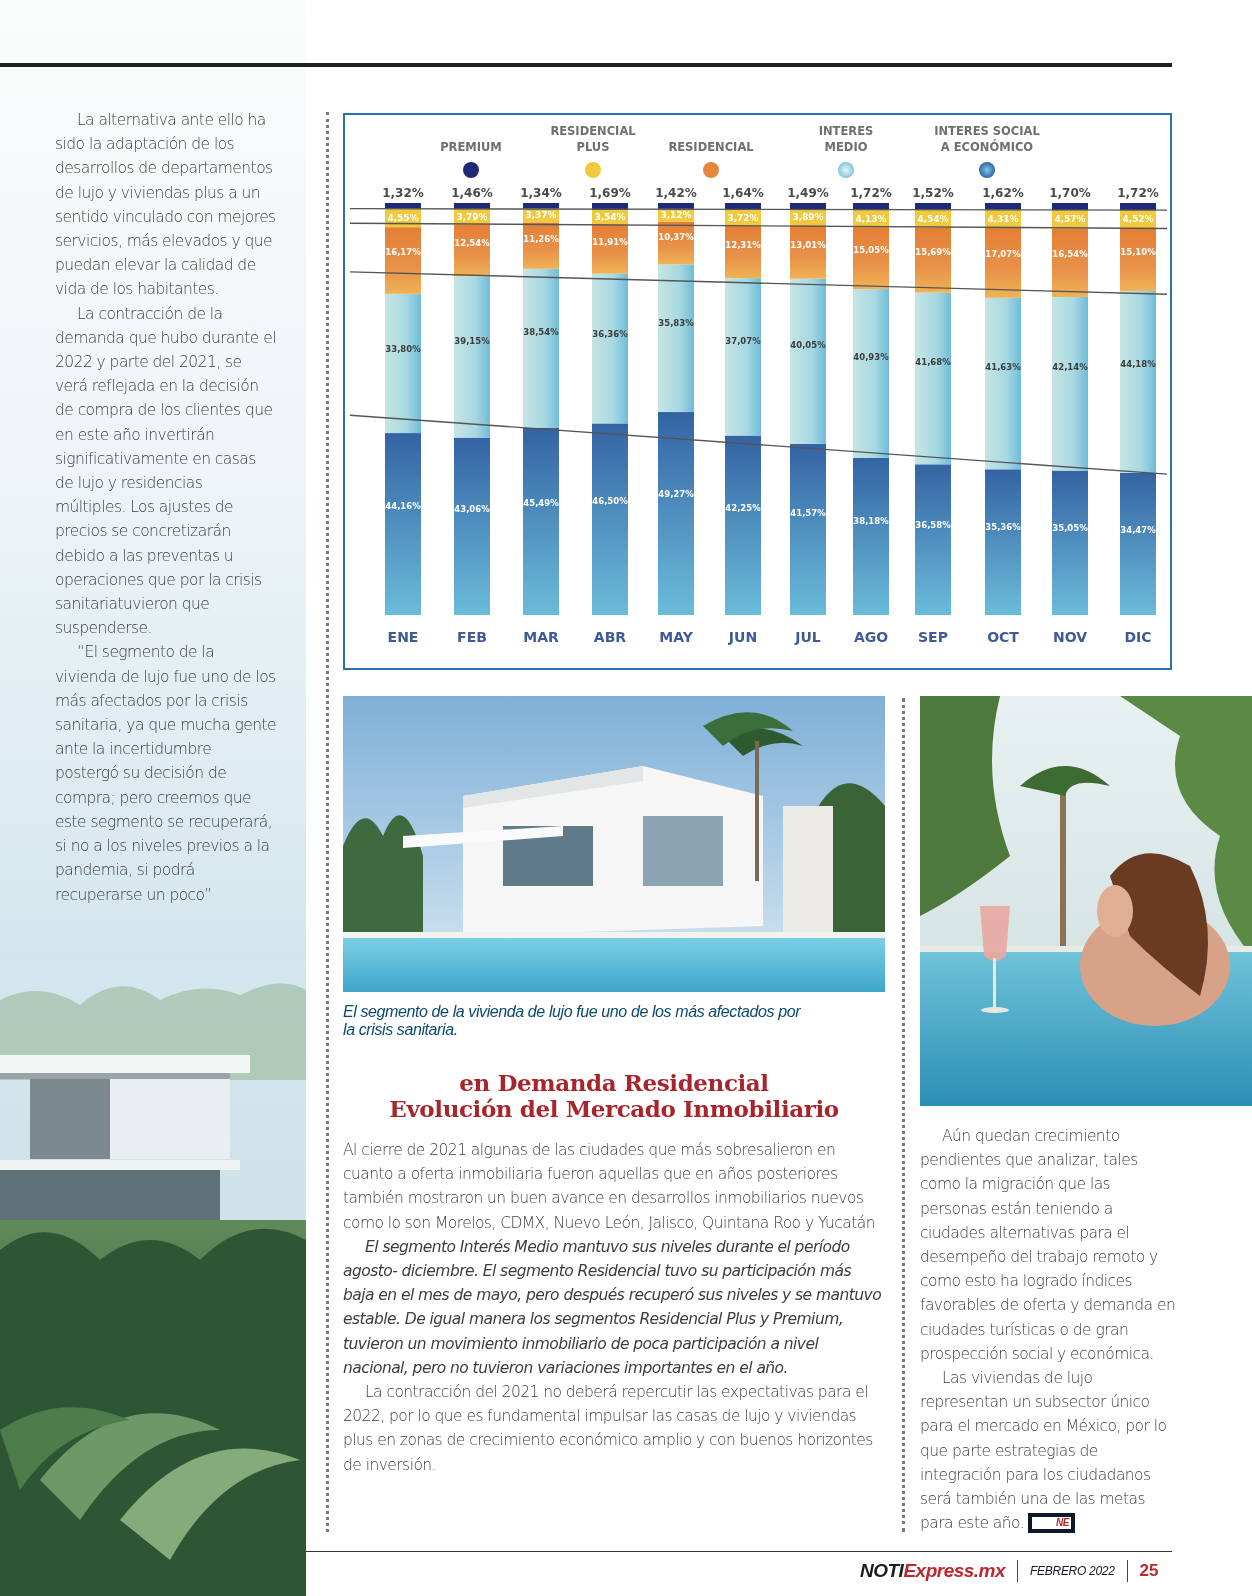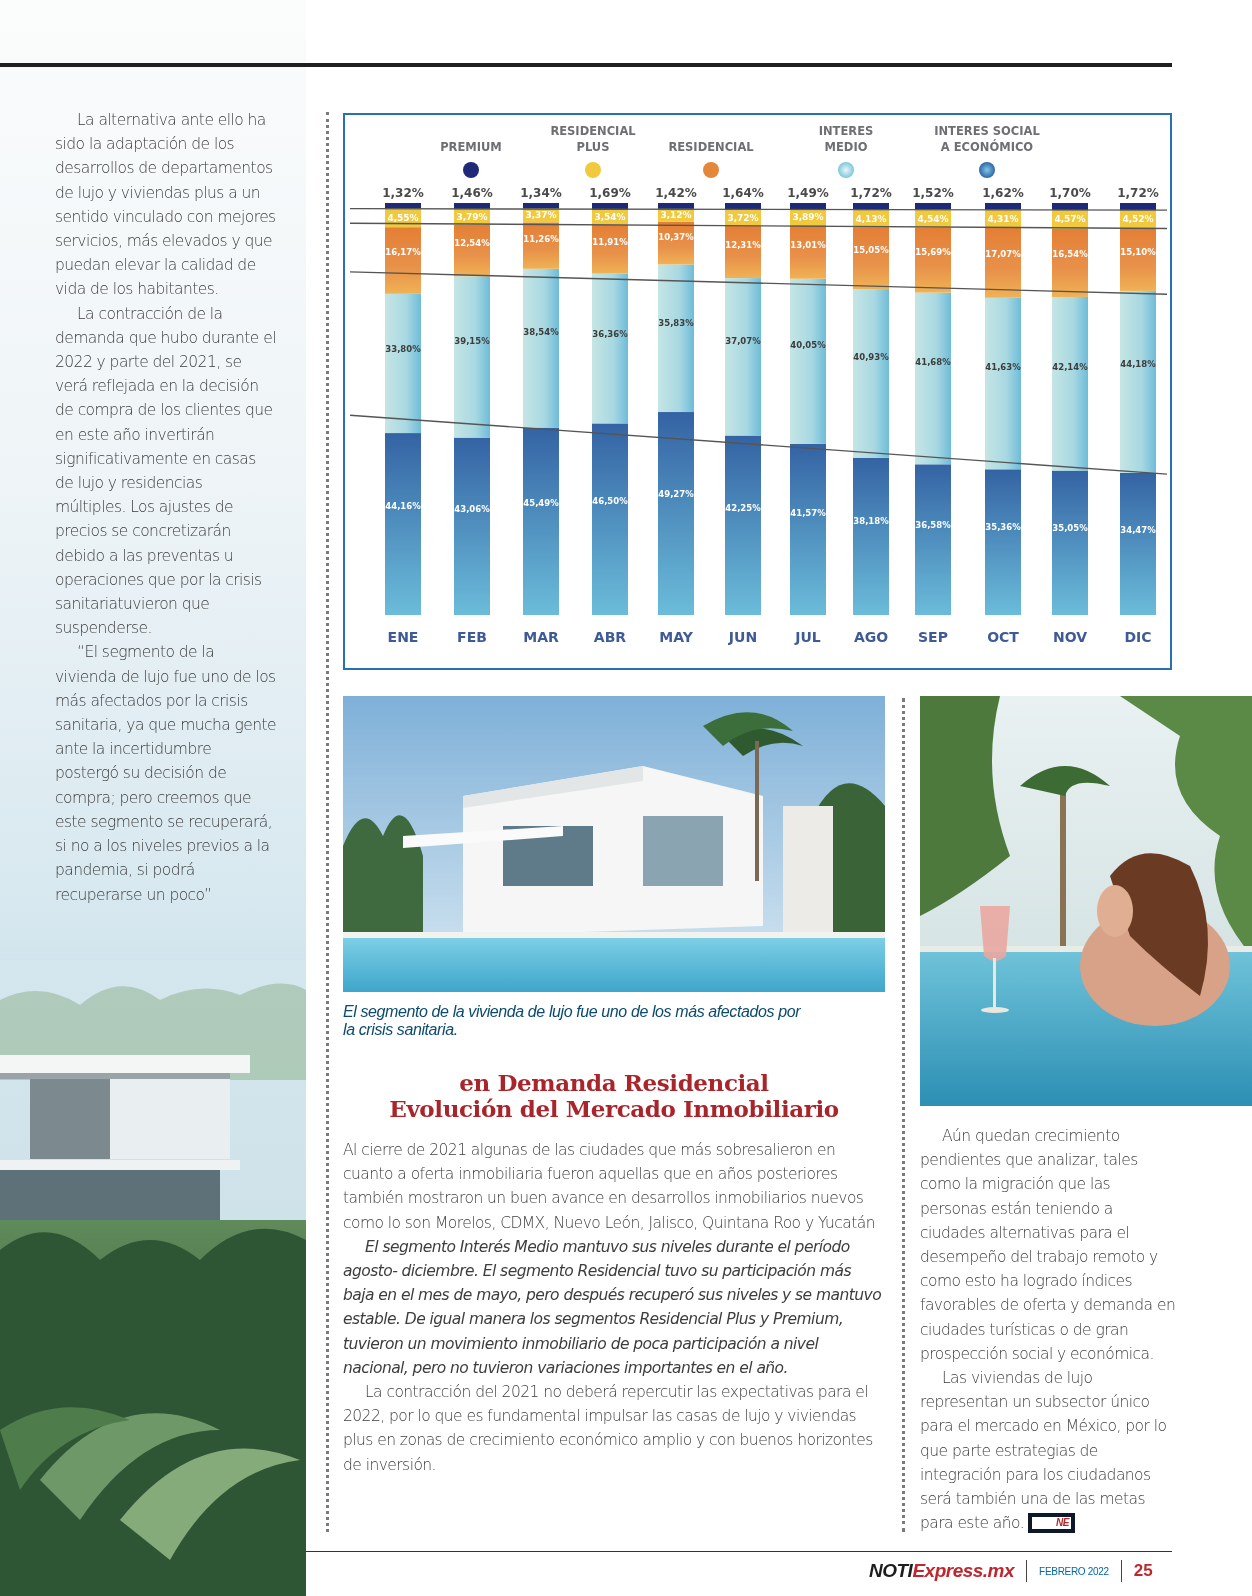--- a/index.html
+++ b/index.html
@@ -34,26 +34,26 @@
   .body-text { position: absolute; left: 343px; top: 1124px; width: 540px; font-size: 15.5px; line-height: 24.2px; color: #3d3d3d; letter-spacing: -0.55px; font-weight: 300; margin-top: 14px; }
   .body-text p.ind { text-indent: 22px; }
   .body-text p.it { font-style: italic; }
 
   .side-text { position: absolute; left: 920px; top: 1124px; width: 256px; font-size: 15.5px; line-height: 24.2px; color: #3d3d3d; letter-spacing: -0.55px; font-weight: 300; }
   .side-text p { text-indent: 22px; }
   .ne-mark { display: inline-block; font-family: "Liberation Sans", sans-serif; font-size: 10px; font-weight: bold; font-style: italic; color: #b22a2e; border: 4px solid #0f172a; padding: 0 2px; line-height: 12px; vertical-align: 2px; margin-left: 4px; }
 
   .bottom-rule { position: absolute; left: 306px; top: 1551px; width: 866px; height: 1px; background: #333; }
   .footer { position: absolute; left: 860px; top: 1556px; height: 30px; display: flex; align-items: center; font-family: "Liberation Sans", sans-serif; }
-  .logo { font-weight: bold; font-style: italic; font-size: 19px; letter-spacing: -0.5px; margin-left: 9px; }
+  .logo { font-weight: bold; font-style: italic; font-size: 19px; letter-spacing: -0.5px; }
   .logo .noti { color: #1d1d1d; }
   .logo .exp { color: #c0272d; }
   .logo .mx { color: #c0272d; }
   .sep { width: 1px; height: 22px; background: #444; margin: 0 12px; }
-  .issue { font-size: 10px; color: #0369a1; letter-spacing: -0.3px; }
+  .issue { font-size: 12px; color: #0f172a; letter-spacing: -0.3px; font-style: italic; }
   .page-num { font-weight: bold; color: #c0272d; font-size: 17px; }
 </style>
 </head>
 <body>
 
 <div class="sidebar-bg"></div>
 
 <div class="house-scene">
   <svg width="306" height="636" viewBox="0 0 306 636">
     <defs>

